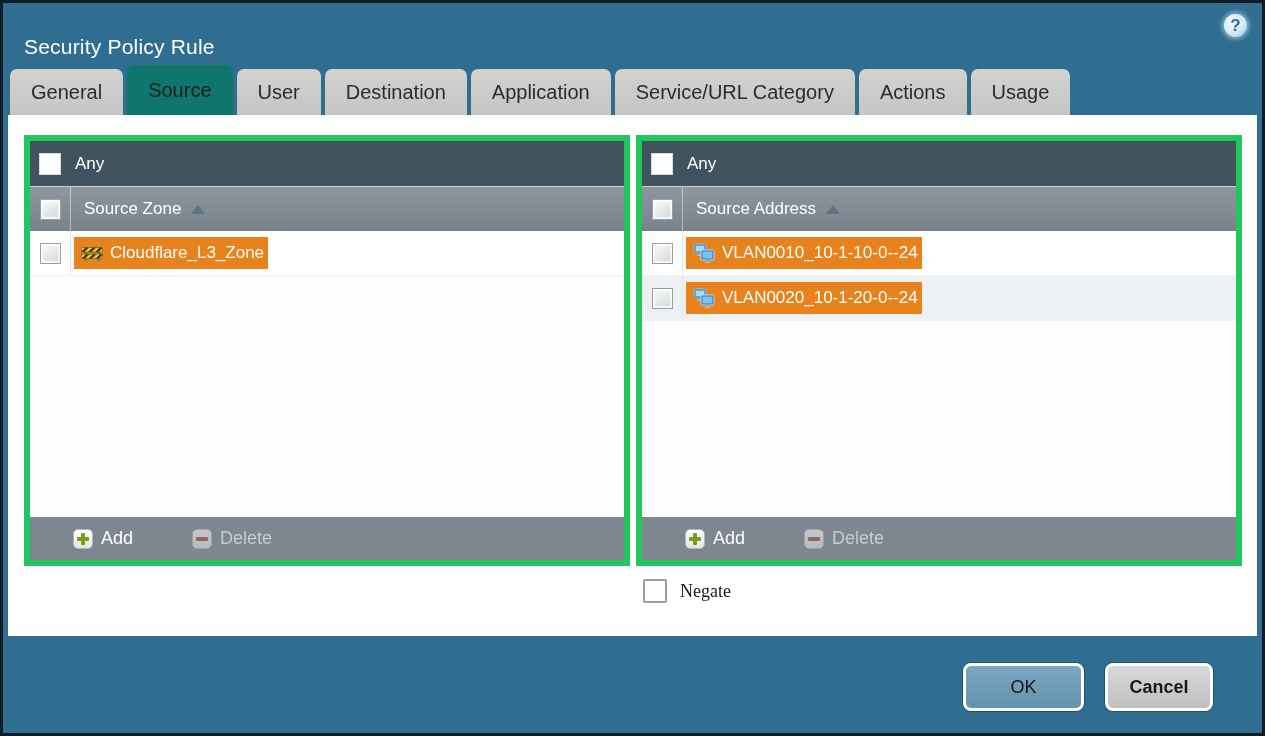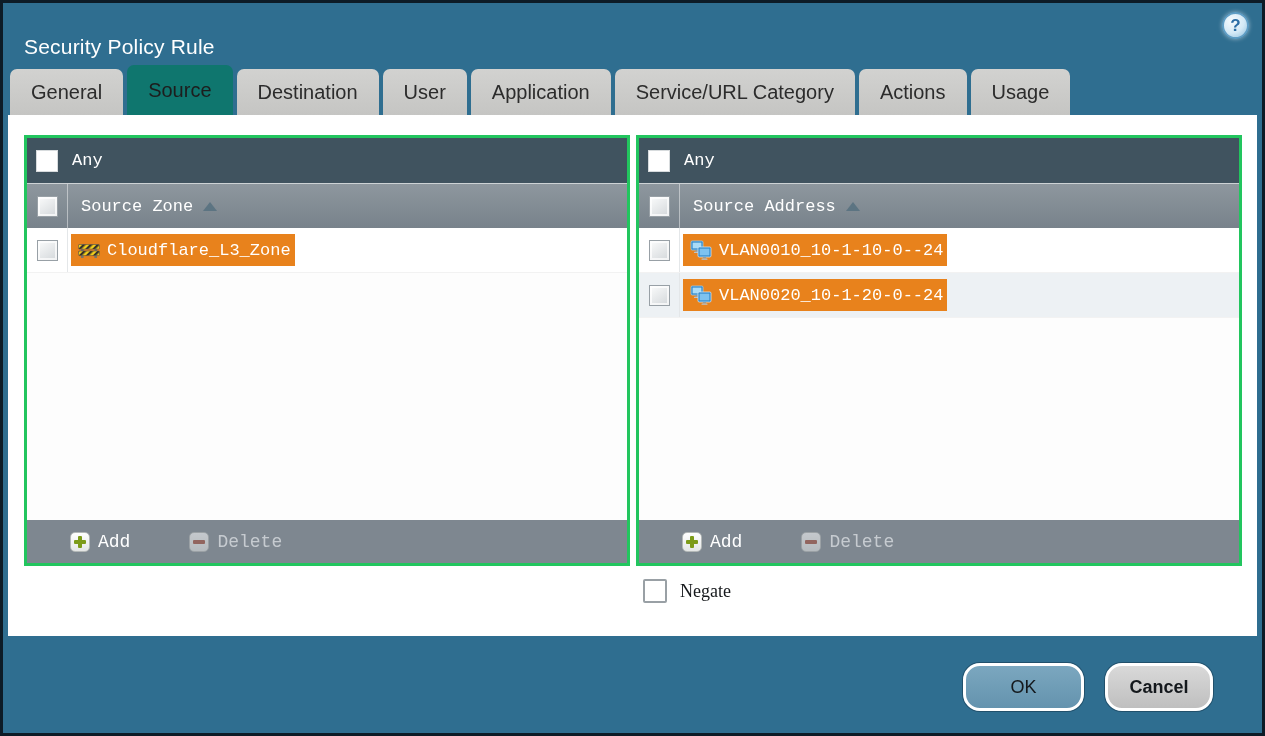--- a/index.html
+++ b/index.html
@@ -19,22 +19,22 @@
   .tabs { position:absolute; left:7px; top:62px; height:50px; display:flex;
           align-items:flex-end; gap:4px; }
   .tab { background:linear-gradient(#d2d2d0,#c5c5c3); border-radius:7px 7px 0 0;
          color:#2c2c2c; font-size:20px; padding:16px 21px; display:flex; align-items:center;
          height:46px; cursor:pointer; white-space:nowrap; }
   .tab.active { background:#0f766e; height:50px; color:#1d1d1d; }
 
   
   .content { position:absolute; left:5px; right:5px; top:112px; height:521px; background:#fff; }
   .panels { position:absolute; left:16px; top:20px; display:flex; gap:6px; }
-  .panel { width:606px; height:431px; border:3px solid #22c55e; display:flex;
-           flex-direction:column; background:#fdfdfd;font-family:Liberation Mono, monospace; }
+  .panel { width:606px; height:431px; border:6px solid #22c55e; display:flex;
+           flex-direction:column; background:#fdfdfd; }
 
   .any-header { height:45px; background:#40535f; display:flex; align-items:center;
                 padding-left:9px; flex:0 0 auto; }
   .cb { display:inline-block; cursor:pointer; }
   .cb-white { width:22px; height:22px; background:#fff; border:1px solid #d7dbdd; }
   .any-label { color:#fff; font-size:17px; margin-left:14px; }
 
   .col-header { height:45px; background:linear-gradient(#8e979e,#78828b);
                 border-top:1px solid #cdd2d5; display:flex; align-items:center; flex:0 0 auto; }
   .cb-cell { width:41px; align-self:stretch; display:flex; align-items:center;
@@ -69,39 +69,39 @@
                      background:#7c9b18; border-radius:1px; }
   .icon-del::before { background:#a34a38; }
   .tool.disabled { color:#c6cbd0; }
   .tool.disabled .ticon { opacity:.55; }
 
   .negate-row { position:absolute; left:635px; top:464px; display:flex; align-items:center;
                 gap:13px; font-size:18px; color:#15181b;font-family:Liberation Serif, serif; }
   .cb-negate { width:24px; height:24px; background:#fff; border:2px solid #99a0a5; border-radius:2px; }
 
   
-  .btn { position:absolute; top:660px; height:48px; border-radius:17px; border:3px solid #fff;
+  .btn { position:absolute; top:660px; height:48px; border-radius:8px; border:3px solid #fff;
          font-family:"Liberation Sans", sans-serif; font-size:18px; color:#14181c;
          cursor:pointer; box-shadow:0 0 0 1px rgba(10,25,40,.35); }
   .btn.ok { left:960px; width:121px; background:linear-gradient(#7ba7bf,#6493ae); }
   .btn.cancel { left:1102px; width:108px; background:linear-gradient(#d9d9d9,#bfbfbf);font-weight:bold; }
 </style>
 </head>
 <body>
 
 <div class="dialog">
 
   <div class="title">Security Policy Rule</div>
   <div class="help">?</div>
 
   <div class="tabs">
     <div class="tab">General</div>
     <div class="tab active">Source</div>
+    <div class="tab">User</div>
     <div class="tab">Destination</div>
-    <div class="tab">User</div>
     <div class="tab">Application</div>
     <div class="tab">Service/URL Category</div>
     <div class="tab">Actions</div>
     <div class="tab">Usage</div>
   </div>
 
   <div class="content">
     <div class="panels">
 
       <section class="panel">

